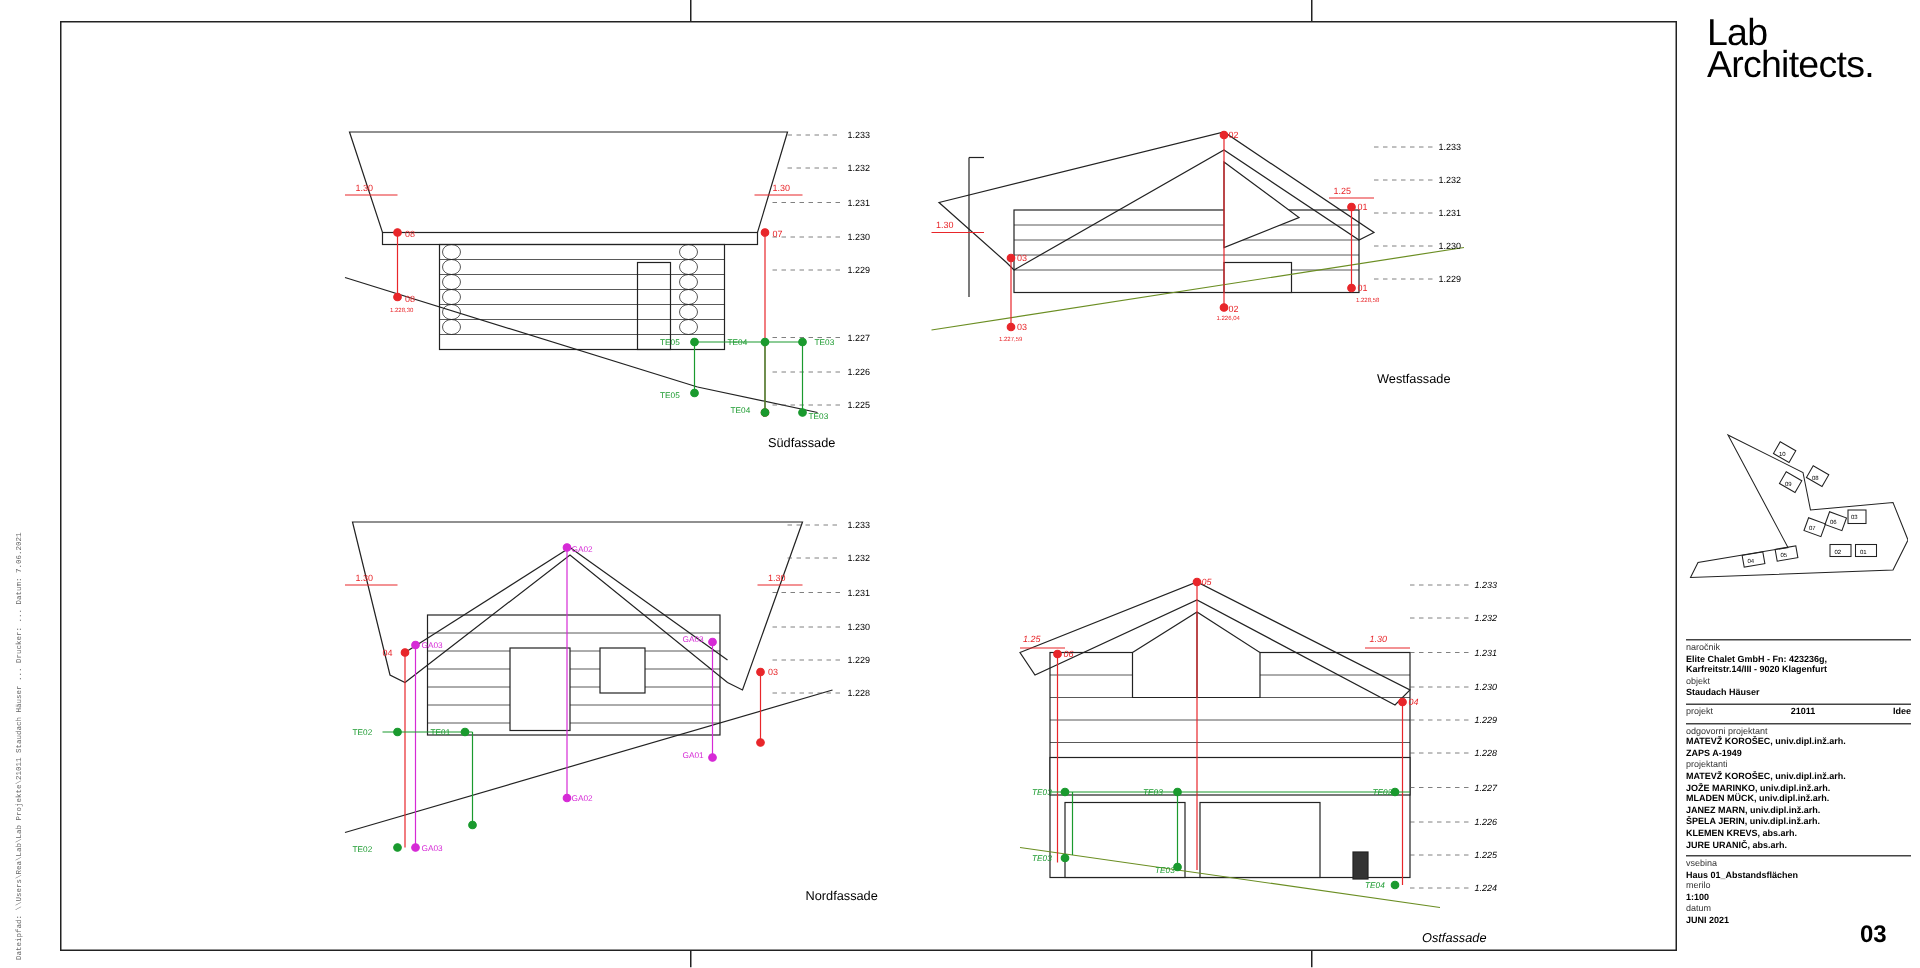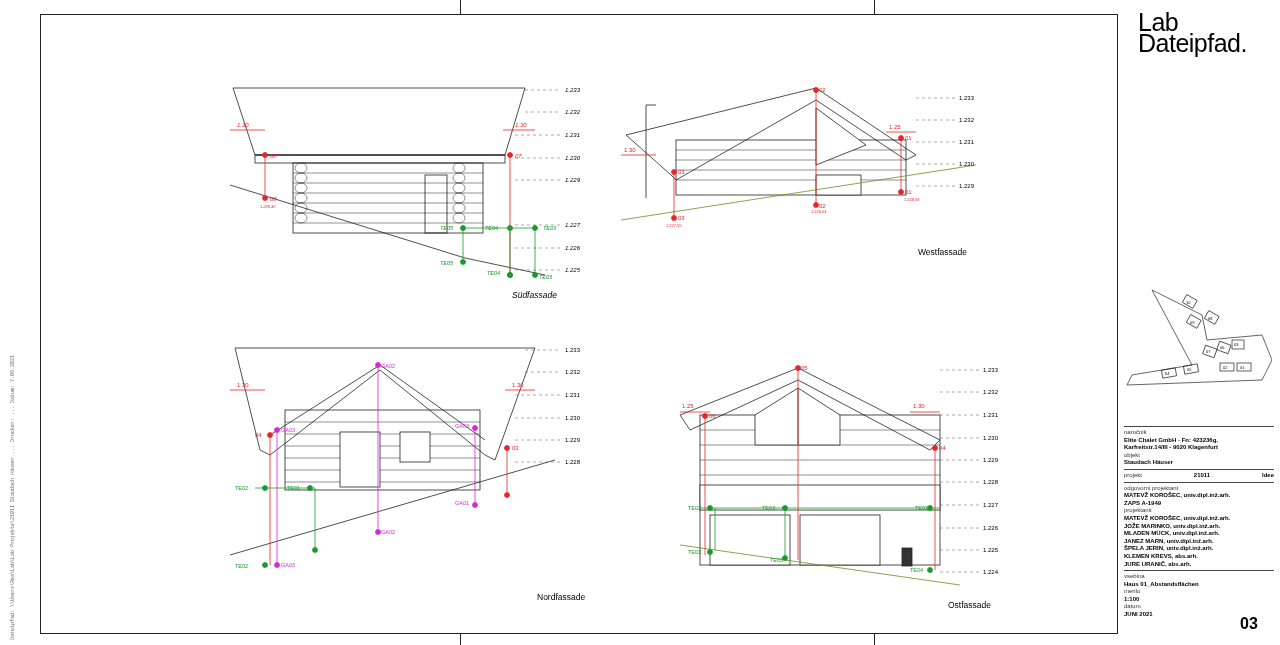--- a/index.html
+++ b/index.html
@@ -23,24 +23,24 @@
 
 <div class="sheet-frame"></div>
 <div class="fold-mark" style="left:460px;top:0;height:14px;"></div>
 <div class="fold-mark" style="left:874px;top:0;height:14px;"></div>
 <div class="fold-mark" style="left:460px;top:634px;height:11px;"></div>
 <div class="fold-mark" style="left:874px;top:634px;height:11px;"></div>
 <div class="side-note">Dateipfad: \\Users\Rea\Lab\Lab Projekte\21011 Staudach Häuser ... Drucker: ... Datum: 7.06.2021</div>
 
 <div class="logo">
   <div>Lab</div>
-  <div>Dateipfad.</div>
-</div>
-
-<div class="drawing" style="left:225px;top:80px;font-style:italic;">
+  <div>Architects.</div>
+</div>
+
+<div class="drawing" style="left:225px;top:80px;">
   <svg width="380" height="230" viewBox="0 0 380 230" font-family="Liberation Sans, sans-serif">
     <g stroke="#222" stroke-width="0.8" fill="none">
 
       <polygon points="8,8 300,8 280,75 30,75" fill="#fff"></polygon>
       <line x1="30" y1="75" x2="280" y2="75"></line>
       <rect x="30" y="75" width="250" height="8"></rect>
 
       <rect x="68" y="83" width="190" height="70"></rect>
       <g stroke-width="0.5">
         <line x1="68" y1="93" x2="258" y2="93"></line>
@@ -278,21 +278,21 @@
     </g>
     <g font-size="5.5" fill="#1a9a2e">
       <text x="10" y="150">TE02</text>
       <text x="62" y="150">TE01</text>
       <text x="10" y="228">TE02</text>
     </g>
     <text x="312" y="260" font-size="8.5">Nordfassade</text>
   </svg>
 </div>
 
-<div class="drawing" style="left:640px;top:360px;">
+<div class="drawing" style="left:640px;top:380px;font-style:italic;">
   <svg width="380" height="260" viewBox="0 0 380 260" font-family="Liberation Sans, sans-serif">
     <g stroke="#222" stroke-width="0.8" fill="none">
       <polygon points="40,55 158,8 300,80 290,90 158,20 50,70" fill="#fff"></polygon>
       <rect x="60" y="55" width="240" height="150"></rect>
       <g stroke-width="0.5">
         <line x1="60" y1="70" x2="300" y2="70"></line>
           <line x1="60" y1="85" x2="300" y2="85"></line>
         <line x1="60" y1="100" x2="300" y2="100"></line>
           <line x1="60" y1="115" x2="300" y2="115"></line>
       </g>

